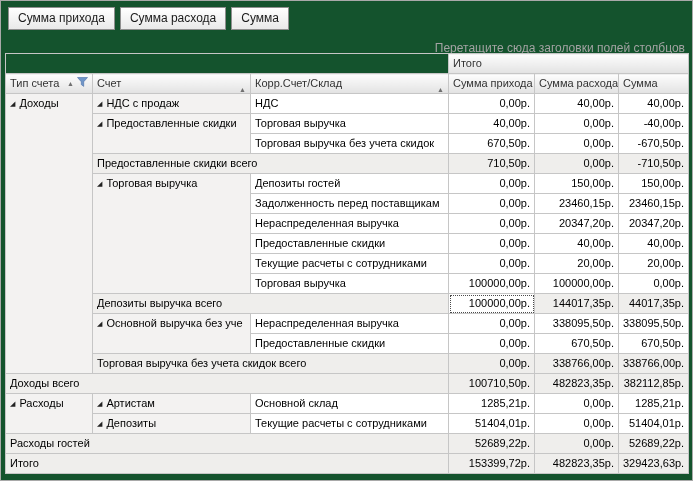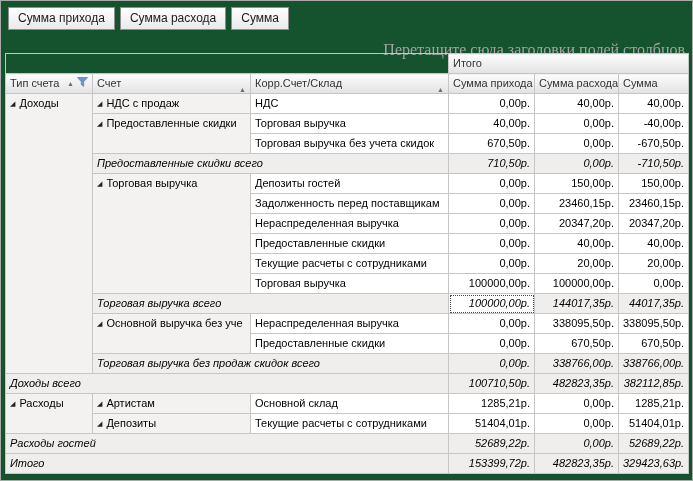--- a/index.html
+++ b/index.html
@@ -7,21 +7,21 @@
     position:relative; width:693px; height:481px; box-sizing:border-box;
     background:#14532d; border:1px solid #a9a9a9; overflow:hidden;
   }
   
   .toolbar { position:absolute; top:6px; left:7px; display:flex; gap:5px; }
   .chip {
     display:inline-block; border:1px solid #8f8f8f; background:linear-gradient(#ffffff,#e9e9e9);
     padding:3px 9px 4px 9px; font-size:12px; color:#1a1a1a; white-space:nowrap; cursor:default;
   }
   
-  .hint { position:absolute; top:40px; right:7px; font-size:16px; color:#a3a3a3;font-family:Liberation Serif, serif; }
+  .hint { position:absolute; top:40px; right:7px; font-size:12px; color:#a3a3a3; }
   
   table.pivot {
     position:absolute; left:4px; top:52px; width:684px;
     border-collapse:collapse; table-layout:fixed; font-size:11px; color:#000;
   }
   table.pivot th, table.pivot td {
     border:1px solid #c6c6c6; padding:0 4px; white-space:nowrap; overflow:hidden;
     line-height:19px; height:19px; box-sizing:border-box;
   }
   thead th {
@@ -29,21 +29,21 @@
     color:#333; border-color:#b9b9b9; height:19px;
   }
   th.blank { border:none; background:transparent; }
   .hflex { display:flex; align-items:flex-end; justify-content:space-between; }
   .hicons { display:flex; align-items:center; gap:3px; }
   .sort { font-size:7px; color:#707070; line-height:1; }
   td.g { background:#f3f2f1; vertical-align:top; }        
   td.l { background:#ffffff; }                            
   td.t { background:#efeeec; }                            
   td.n { background:#ffffff; text-align:right; }          
-  tr.tot td.n, tr.tot td.t { background:#efeeec;font-style:italic; }
+  tr.tot td.n, tr.tot td.t { background:#efeeec; }
   td.sel { background:#ffffff !important; outline:1px dotted #4a4a4a; outline-offset:-2px; }
   .tri { font-size:7px; color:#222; margin-right:4px; display:inline-block; vertical-align:1px; }
 </style>
 </head>
 <body>
 
 <div class="screen">
 
   <div class="toolbar">
     <div class="chip">Сумма прихода</div>
@@ -155,40 +155,40 @@
         <td class="n">20,00р.</td>
         <td class="n">20,00р.</td>
       </tr>
       <tr>
         <td class="l">Торговая выручка</td>
         <td class="n">100000,00р.</td>
         <td class="n">100000,00р.</td>
         <td class="n">0,00р.</td>
       </tr>
       <tr class="tot">
-        <td class="t" colspan="2">Торговая выручка всего</td>
+        <td class="t" colspan="2">Депозиты выручка всего</td>
         <td class="n sel">100000,00р.</td>
         <td class="n">144017,35р.</td>
         <td class="n">44017,35р.</td>
       </tr>
       <tr>
         <td class="g" rowspan="2"><span class="tri">◢</span><span>Основной выручка без уче</span></td>
         <td class="l">Нераспределенная выручка</td>
         <td class="n">0,00р.</td>
         <td class="n">338095,50р.</td>
         <td class="n">338095,50р.</td>
       </tr>
       <tr>
         <td class="l">Предоставленные скидки</td>
         <td class="n">0,00р.</td>
         <td class="n">670,50р.</td>
         <td class="n">670,50р.</td>
       </tr>
       <tr class="tot">
-        <td class="t" colspan="2">Торговая выручка без продаж скидок всего</td>
+        <td class="t" colspan="2">Торговая выручка без учета скидок всего</td>
         <td class="n">0,00р.</td>
         <td class="n">338766,00р.</td>
         <td class="n">338766,00р.</td>
       </tr>
       <tr class="tot">
         <td class="t" colspan="3">Доходы всего</td>
         <td class="n">100710,50р.</td>
         <td class="n">482823,35р.</td>
         <td class="n">382112,85р.</td>
       </tr>

